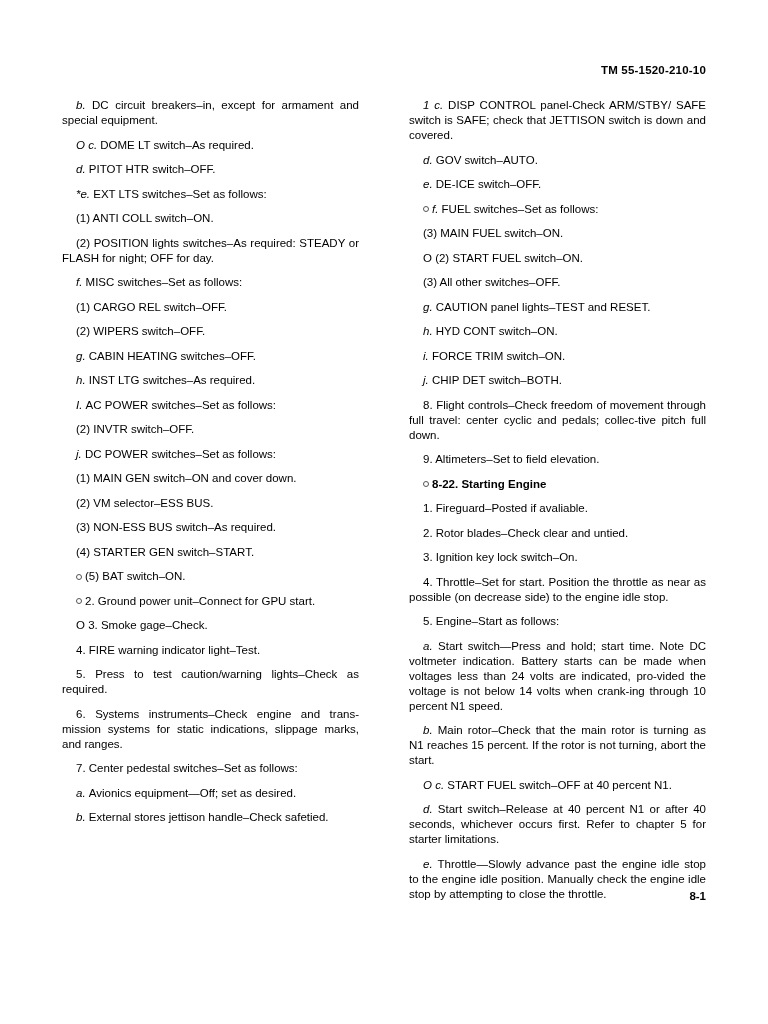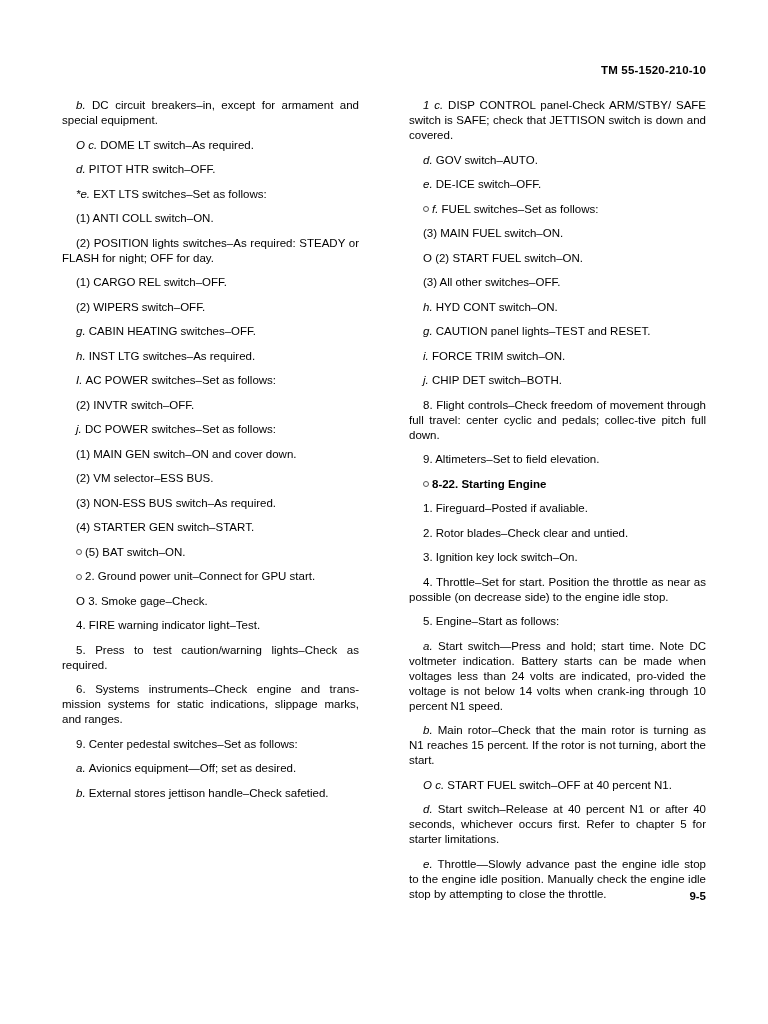--- a/index.html
+++ b/index.html
@@ -92,64 +92,65 @@
   <div class="header">TM  55-1520-210-10</div>
 
   <div class="columns">
     <div class="col" id="left-col">
         <p class="para indent"><span><span class="it">b. </span>DC circuit breakers–in, except for armament and special equipment.</span></p>
         <p class="para indent"><span><span class="it">O c. </span>DOME LT switch–As required.</span></p>
         <p class="para indent"><span><span class="it">d. </span>PITOT HTR switch–OFF.</span></p>
         <p class="para indent"><span><span class="it">*e. </span>EXT LTS switches–Set as follows:</span></p>
         <p class="para indent"><span>(1) ANTI COLL switch–ON.</span></p>
         <p class="para indent"><span>(2)  POSITION  lights  switches–As  required: STEADY or FLASH for night; OFF for day.</span></p>
+        <p class="para indent"><span><span class="it">f. </span>MISC switches–Set as follows:</span></p>
         <p class="para indent"><span>(1) CARGO REL switch–OFF.</span></p>
         <p class="para indent"><span>(2) WIPERS switch–OFF.</span></p>
         <p class="para indent"><span><span class="it">g. </span>CABIN HEATING switches–OFF.</span></p>
         <p class="para indent"><span><span class="it">h. </span>INST LTG switches–As required.</span></p>
         <p class="para indent"><span><span class="it">I. </span>AC POWER switches–Set as follows:</span></p>
         <p class="para indent"><span>(2) INVTR switch–OFF.</span></p>
         <p class="para indent"><span><span class="it">j. </span>DC POWER switches–Set as follows:</span></p>
         <p class="para indent"><span>(1) MAIN GEN switch–ON and cover down.</span></p>
         <p class="para indent"><span>(2) VM selector–ESS BUS.</span></p>
         <p class="para indent"><span>(3) NON-ESS BUS switch–As required.</span></p>
         <p class="para indent"><span>(4) STARTER GEN switch–START.</span></p>
         <p class="para indent"><span class="dot"></span><span>(5) BAT switch–ON.</span></p>
         <p class="para indent"><span class="dot"></span><span>2. Ground power unit–Connect for GPU start.</span></p>
         <p class="para indent"><span>O 3. Smoke gage–Check.</span></p>
         <p class="para indent"><span>4. FIRE warning indicator light–Test.</span></p>
         <p class="para indent"><span>5. Press to test caution/warning lights–Check as required.</span></p>
         <p class="para indent"><span>6. Systems instruments–Check engine and trans-mission  systems  for  static  indications,  slippage marks, and ranges.</span></p>
-        <p class="para indent"><span>9. Center pedestal switches–Set as follows:</span></p>
+        <p class="para indent"><span>7. Center pedestal switches–Set as follows:</span></p>
         <p class="para indent"><span><span class="it">a. </span>Avionics equipment—Off; set as desired.</span></p>
         <p class="para indent"><span><span class="it">b. </span>External stores jettison handle–Check safetied.</span></p>
       </div>
     <div class="col" id="right-col">
         <p class="para indent"><span><span class="it">1 c. </span>DISP  CONTROL  panel-Check  ARM/STBY/ SAFE switch is SAFE; check that JETTISON switch is down and covered.</span></p>
         <p class="para indent"><span><span class="it">d. </span>GOV  switch–AUTO.</span></p>
         <p class="para indent"><span><span class="it">e. </span>DE-ICE switch–OFF.</span></p>
         <p class="para indent"><span class="dot"></span><span><span class="it">f. </span>FUEL switches–Set as follows:</span></p>
         <p class="para indent"><span>(3) MAIN FUEL switch–ON.</span></p>
         <p class="para indent"><span>O (2) START FUEL switch–ON.</span></p>
         <p class="para indent"><span>(3) All other switches–OFF.</span></p>
+        <p class="para indent"><span><span class="it">g. </span>CAUTION panel lights–TEST and RESET.</span></p>
         <p class="para indent"><span><span class="it">h. </span>HYD CONT switch–ON.</span></p>
-        <p class="para indent"><span><span class="it">g. </span>CAUTION panel lights–TEST and RESET.</span></p>
         <p class="para indent"><span><span class="it">i. </span>FORCE TRIM switch–ON.</span></p>
         <p class="para indent"><span><span class="it">j. </span>CHIP DET switch–BOTH.</span></p>
         <p class="para indent"><span>8. Flight controls–Check freedom of movement through full travel: center cyclic and pedals; collec-tive pitch full down.</span></p>
         <p class="para indent"><span>9. Altimeters–Set  to  field  elevation.</span></p>
         <p class="para heading indent"><span class="dot"></span><span>8-22. Starting Engine</span></p>
         <p class="para indent"><span>1. Fireguard–Posted if avaliable.</span></p>
         <p class="para indent"><span>2. Rotor blades–Check clear and untied.</span></p>
         <p class="para indent"><span>3. Ignition key lock switch–On.</span></p>
         <p class="para indent"><span>4. Throttle–Set for start. Position the throttle as near as possible (on decrease side) to the engine idle stop.</span></p>
         <p class="para indent"><span>5. Engine–Start as follows:</span></p>
         <p class="para indent"><span><span class="it">a. </span> Start switch—Press and hold; start time. Note DC voltmeter indication. Battery starts can be made when voltages less than 24 volts are indicated, pro-vided the voltage is not below 14 volts when crank-ing through 10 percent N1 speed.</span></p>
         <p class="para indent"><span><span class="it">b. </span>Main rotor–Check that the main rotor is turning as N1 reaches 15 percent. If the rotor is not turning, abort the start.</span></p>
         <p class="para indent"><span><span class="it">O c. </span>START FUEL switch–OFF at 40 percent N1.</span></p>
         <p class="para indent"><span><span class="it">d. </span>Start switch–Release at 40 percent N1 or after 40 seconds, whichever occurs first. Refer to chapter 5 for starter limitations.</span></p>
         <p class="para indent"><span><span class="it">e. </span>Throttle—Slowly advance past the engine idle stop to the engine idle position. Manually check the engine idle stop by attempting to close the throttle.</span></p>
       </div>
   </div>
 
-  <div class="footer">9-5</div>
+  <div class="footer">8-1</div>
 
 </div>
 
 </body></html>

